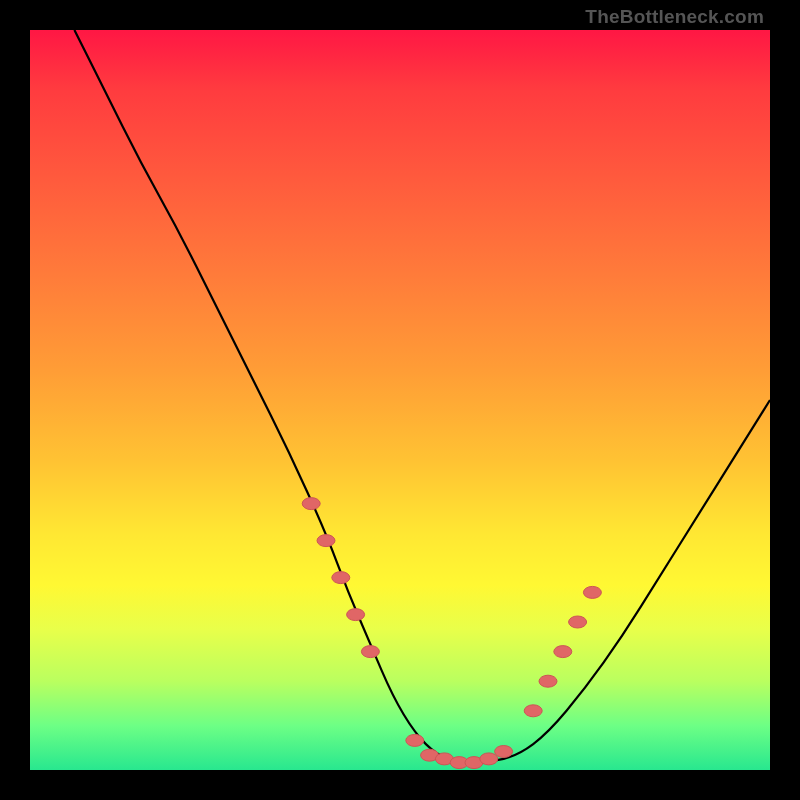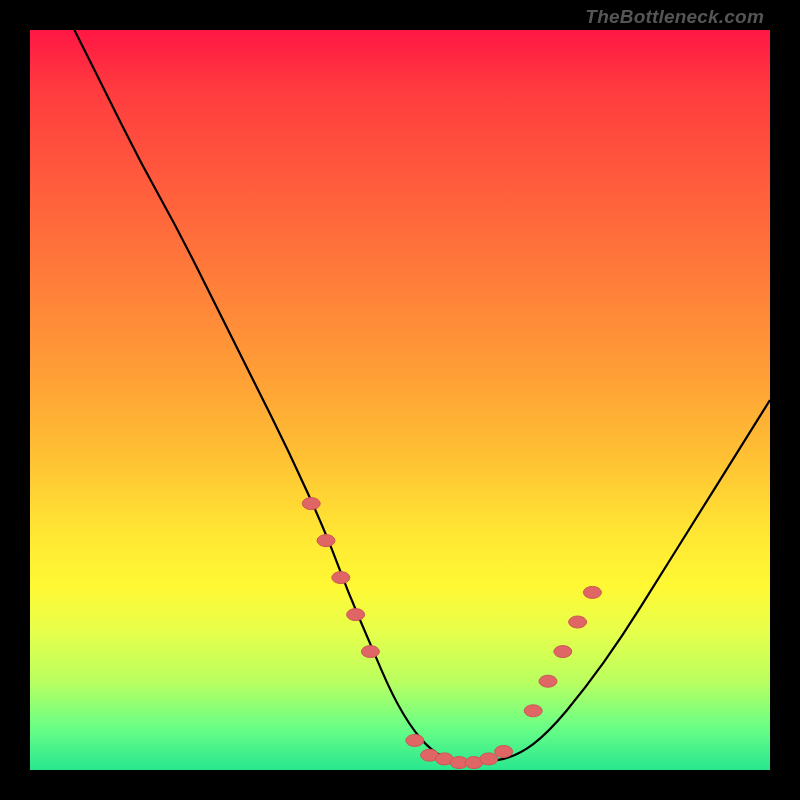--- a/index.html
+++ b/index.html
@@ -11,21 +11,20 @@
     overflow: hidden;
     font-family: Arial, Helvetica, sans-serif;
   }
   .frame {
     position: absolute;
     top: 0;
     left: 0;
     width: 800px;
     height: 800px;
     background: #000;
-    font-style: italic;
   }
   .plot {
     position: absolute;
     left: 30px;
     top: 30px;
     width: 740px;
     height: 740px;
     
     background: linear-gradient(to bottom,
       #ff1744 0%,

